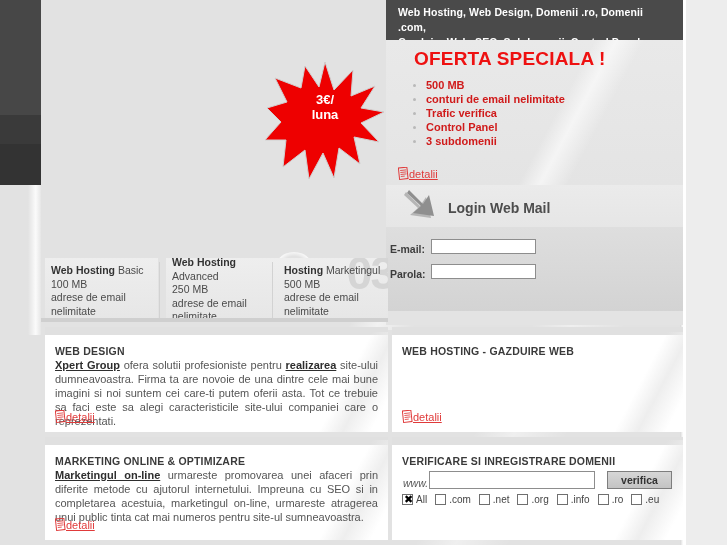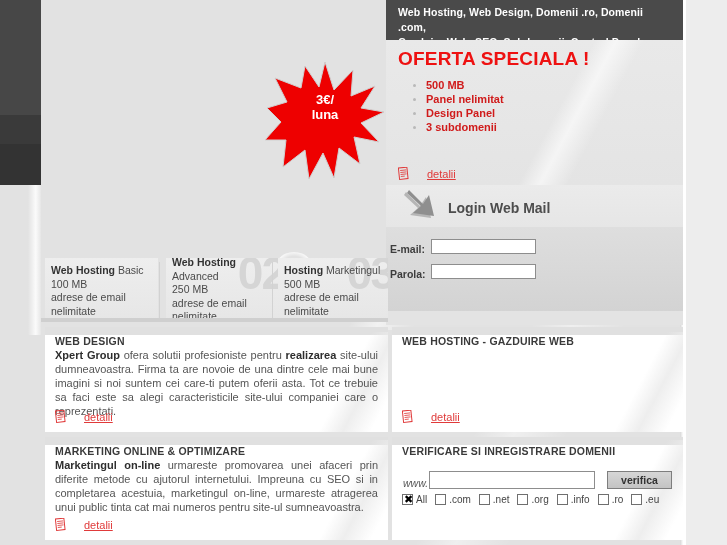--- a/index.html
+++ b/index.html
@@ -41,28 +41,28 @@
     line-height:15px;padding:5px 10px 0 12px;letter-spacing:.1px;}
 
   
   #banner{position:absolute;left:0;top:0;width:345px;height:258px;background:#e2e2e2;}
 
   
   #offer{position:absolute;left:345px;top:40px;width:297px;height:145px;
     background:linear-gradient(180deg,#e9e9e9 0%,#e4e4e4 100%);overflow:hidden;}
   #offer-sheen{position:absolute;left:95px;top:-20px;width:210px;height:190px;
     background:linear-gradient(118deg,rgba(255,255,255,0) 40%,rgba(255,255,255,.6) 47%,rgba(255,255,255,0) 56%);}
-  #offer-title{position:absolute;left:12px;top:8px;color:#ee1111;font-size:19px;
+  #offer-title{position:absolute;left:28px;top:8px;color:#ee1111;font-size:19px;
     font-weight:bold;letter-spacing:.2px;}
   #offer-list{position:absolute;left:22px;top:38px;margin:0;padding:0 0 0 16px;
     list-style:none;color:#d01b1b;font-weight:bold;font-size:11px;line-height:14px;width:190px;}
   #offer-list li{position:relative;padding-left:2px;}
   #offer-list li::before{content:"";position:absolute;left:-11px;top:6px;
     width:3px;height:3px;border-radius:50%;background:#b9b9b9;}
-  .detalii-row{display:flex;align-items:center;gap:18px;}
+  .detalii-row{display:flex;align-items:center;gap:0;}
   .doc-icon{width:11px;height:13px;flex:none;}
   .detalii-link{color:#e03a3a;text-decoration:underline;font-size:11px;cursor:pointer;}
   #offer-detalii{position:absolute;left:12px;top:127px;}
 
   
   #starburst{position:absolute;left:565px;top:60px;width:120px;height:122px;}
   #star-text{position:absolute;left:598px;top:92px;width:54px;text-align:center;
     color:#fff;font-weight:bold;font-size:13px;line-height:15px;}
 
   
@@ -96,24 +96,24 @@
     line-height:13.5px;color:#4a4a4a;}
   .plan-txt b{color:#333;}
   #plan2 .plan-txt{top:-2px;}
   #plan-div1{position:absolute;left:118px;top:4px;width:1px;height:56px;background:#d2d2d2;}
   #plan-div2{position:absolute;left:231px;top:4px;width:1px;height:56px;background:#d2d2d2;}
   #plans-rule{position:absolute;left:0;top:60px;width:347px;height:4px;background:#cfcfcf;}
 
   
   .box{position:absolute;background:#ffffff;overflow:hidden;}
   .box-head{position:absolute;left:0;top:0;width:100%;height:8px;background:#e0e0e0;}
-  .box-inner{position:absolute;left:0;top:8px;right:0;bottom:0;padding:0 10px 0 10px;}
+  .box-inner{position:absolute;left:0;top:8px;right:0;bottom:0;padding:10px 10px 0 10px;}
   .box-title{font-weight:bold;font-size:10.5px;color:#3a3a3a;letter-spacing:.2px;margin-bottom:1px;}
   .box-body{font-size:11px;line-height:14px;color:#555;text-align:justify;}
-  .box-body b{color:#2e2e2e;}
+  .box-body b{color:#2e2e2e;text-decoration:underline;}
   .box-sheen{position:absolute;right:-40px;bottom:-60px;width:150px;height:160px;
     background:linear-gradient(118deg,rgba(255,255,255,0) 40%,rgba(236,236,236,.9) 50%,rgba(255,255,255,0) 62%);}
   .box-detalii{position:absolute;left:10px;bottom:9px;}
 
   #box-webdesign{left:4px;top:327px;width:343px;height:105px;}
   #box-hosting{left:351px;top:327px;width:291px;height:105px;}
   #box-marketing{left:4px;top:437px;width:343px;height:103px;}
   #box-domenii{left:351px;top:437px;width:291px;height:103px;}
 
   
@@ -153,22 +153,23 @@
   <div id="tagline">
     <div>Web Hosting, Web Design, Domenii .ro, Domenii .com,</div>
     <div>Gazduire Web, SEO, Subdomenii, Control Panel</div>
   </div>
 
   <div id="offer">
     <div id="offer-sheen"></div>
     <div id="offer-title">OFERTA SPECIALA !</div>
     <ul id="offer-list">
       <li>500 MB</li>
-      <li>Panel nelimitat</li>
-      <li>Design Panel</li>
+      <li>conturi de email nelimitate</li>
+      <li>Trafic verifica</li>
+      <li>Control Panel</li>
       <li>3 subdomenii</li>
     </ul>
     <div class="detalii-row" id="offer-detalii">
       <svg class="doc-icon" viewBox="0 0 11 13">
         <rect x="1" y="0.5" width="8.5" height="11.5" fill="none" stroke="#e03a3a" stroke-width="1" transform="rotate(-6 5.5 6.5)"></rect>
         <path d="M2.5 3.2h6M2.5 5.2h6M2.5 7.2h6M2.5 9.2h4" stroke="#e03a3a" stroke-width="0.8" transform="rotate(-6 5.5 6.5)"></path>
       </svg>
       <span class="detalii-link">detalii</span>
     </div>
   </div>
@@ -217,21 +218,20 @@
     <div class="plan" id="plan1">
       <div class="plan-txt">
         <b>Web Hosting</b><span> Basic</span><br>
         <span>100 MB</span><br>
         <span>adrese de email</span><br>
         <span>nelimitate</span>
       </div>
     </div>
     <div id="plan-div1"></div>
     <div class="plan" id="plan2">
-      <div class="plan-wm">02</div>
       <div class="plan-txt">
         <b>Web Hosting</b><br>
         <span>Advanced</span><br>
         <span>250 MB</span><br>
         <span>adrese de email</span><br>
         <span>nelimitate</span>
       </div>
     </div>
     <div id="plan-div2"></div>
     <div class="plan" id="plan3">

